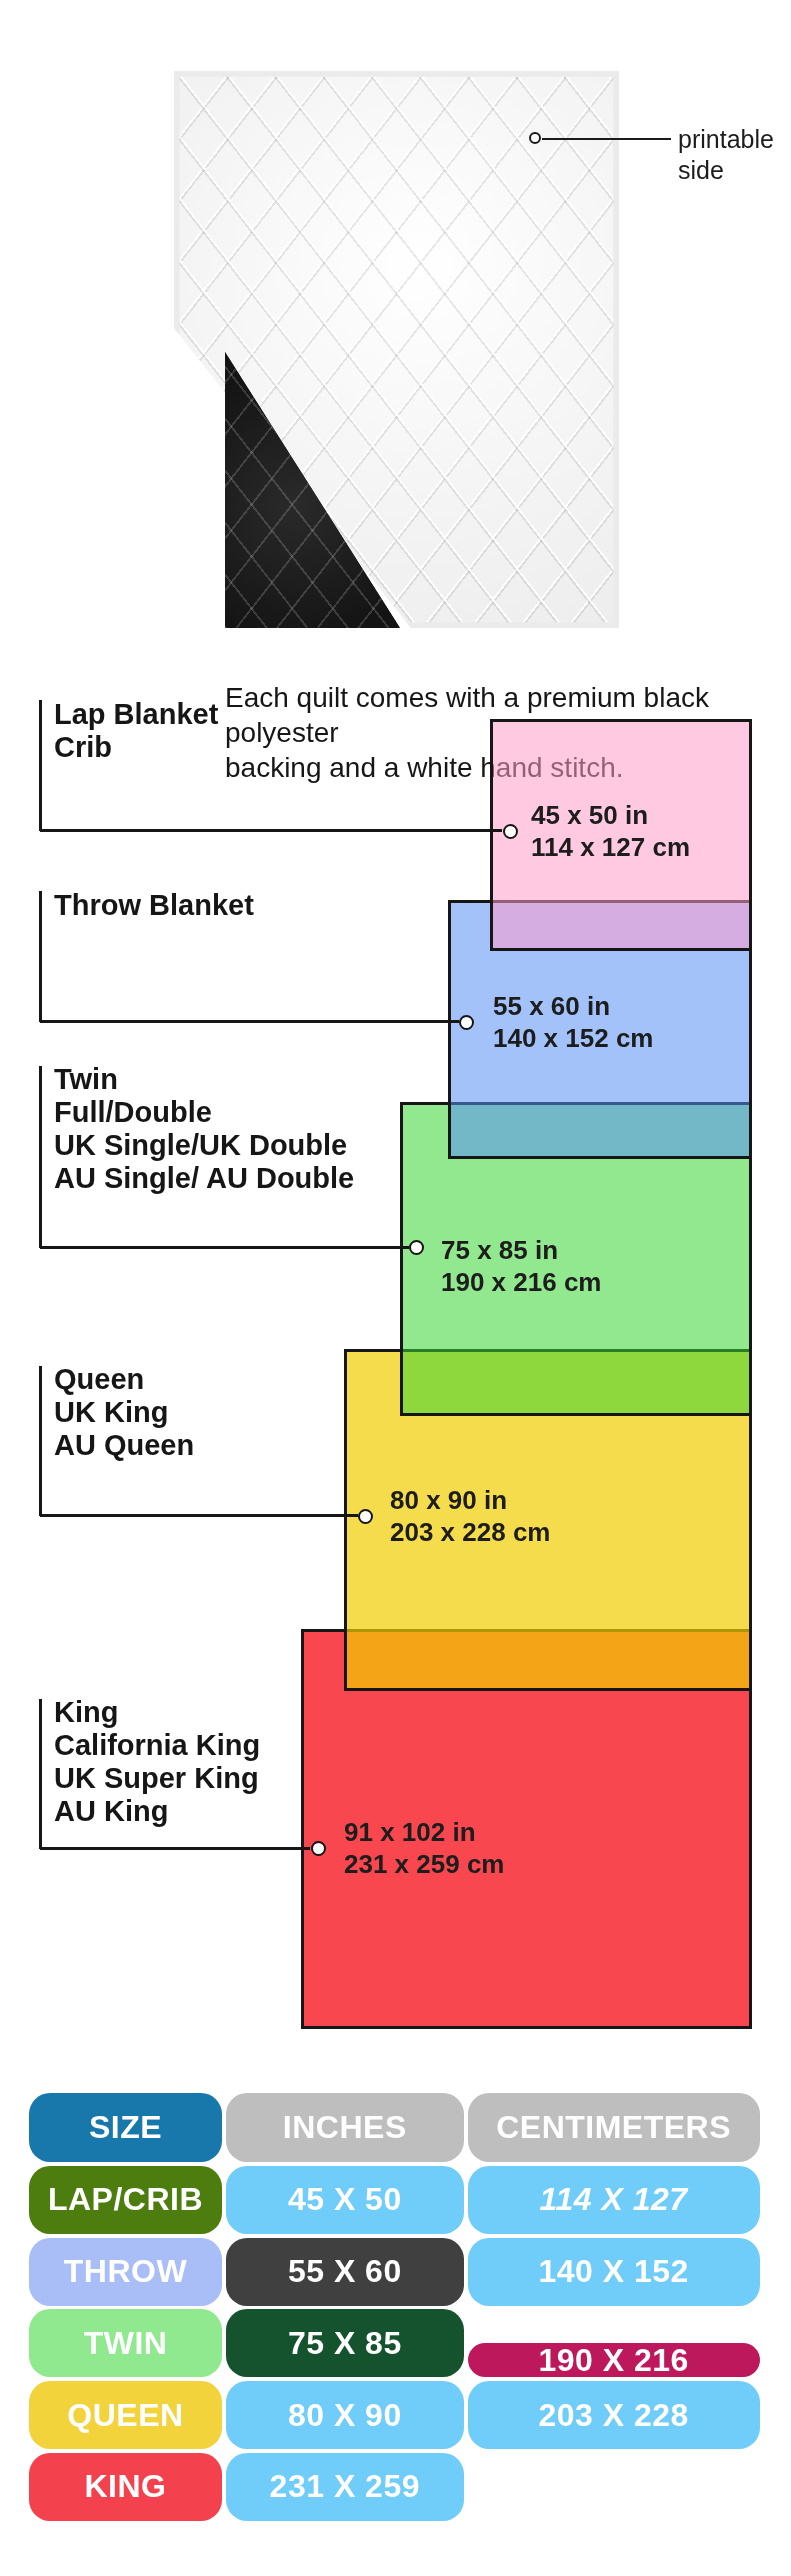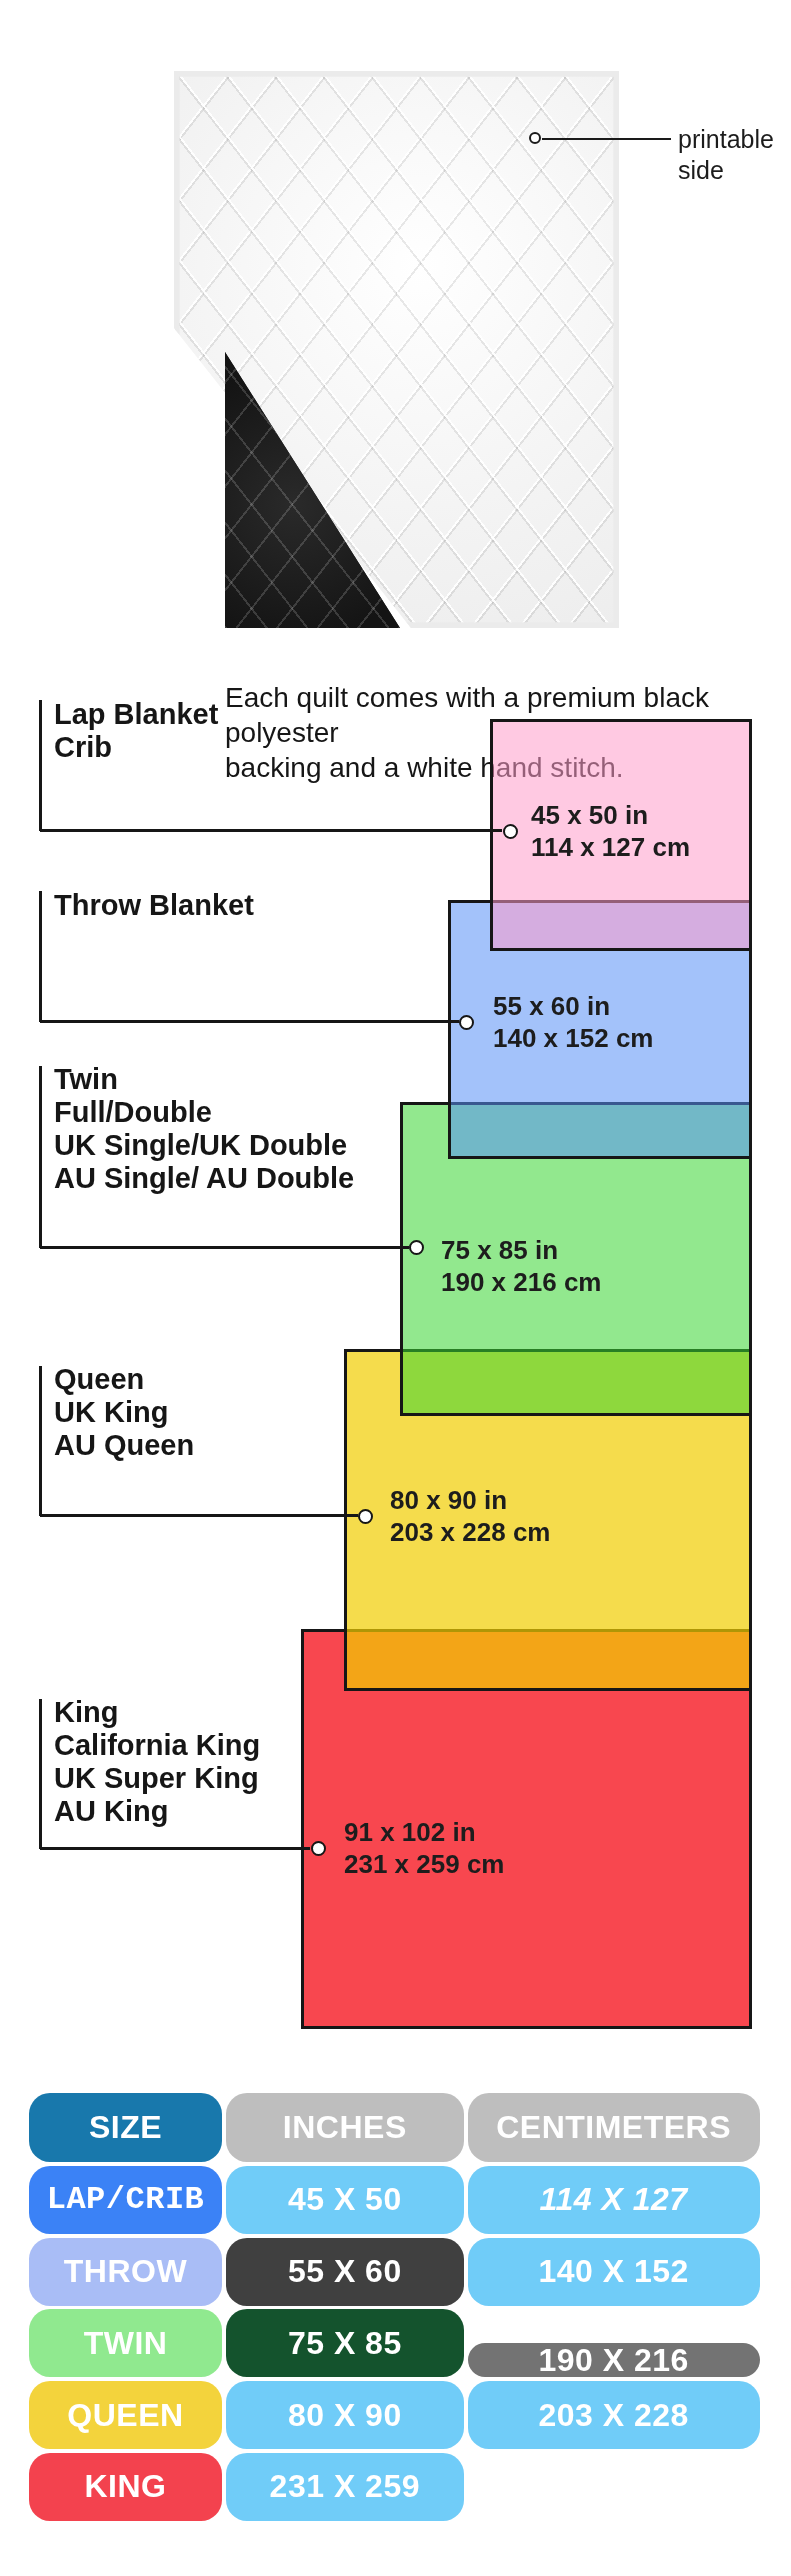--- a/index.html
+++ b/index.html
@@ -172,31 +172,31 @@
   <div class="abs dims dims-king">
     <span>91 x 102 in</span>
     <span>231 x 259 cm</span>
   </div>
 
   <div class="abs size-table">
     <div class="cell hdr" style="background: rgb(24, 120, 172);">SIZE</div>
     <div class="cell hdr" style="background: rgb(190, 190, 190);">INCHES</div>
     <div class="cell hdr" style="background: rgb(190, 190, 190);">CENTIMETERS</div>
 
-    <div class="cell" style="background: #3b82f6; font-family: Liberation Mono, monospace;">LAP/CRIB</div>
+    <div class="cell" style="background: #4d7c0f;">LAP/CRIB</div>
     <div class="cell" style="background: rgb(112, 204, 248);">45 X 50</div>
     <div class="cell" style="background: rgb(112, 204, 248); font-style: italic;">114 X 127</div>
 
     <div class="cell" style="background: rgb(169, 189, 246);">THROW</div>
     <div class="cell" style="background: #404040;">55 X 60</div>
     <div class="cell" style="background: rgb(112, 204, 248);">140 X 152</div>
 
     <div class="cell" style="background: rgb(144, 233, 143);">TWIN</div>
     <div class="cell" style="background: #14532d;">75 X 85</div>
-    <div class="cell" style="background: #737373; margin-top: 34px;">190 X 216</div>
+    <div class="cell" style="background: #be185d; margin-top: 34px;">190 X 216</div>
 
     <div class="cell" style="background: rgb(243, 211, 60);">QUEEN</div>
     <div class="cell" style="background: rgb(112, 204, 248);">80 X 90</div>
     <div class="cell" style="background: rgb(112, 204, 248);">203 X 228</div>
 
     <div class="cell" style="background: rgb(243, 66, 78);">KING</div>
     <div class="cell" style="background: rgb(112, 204, 248);">231 X 259</div>
   </div>
 
 </div>

